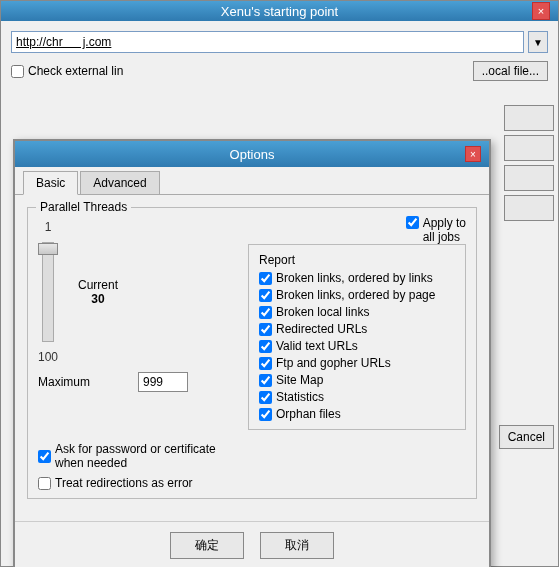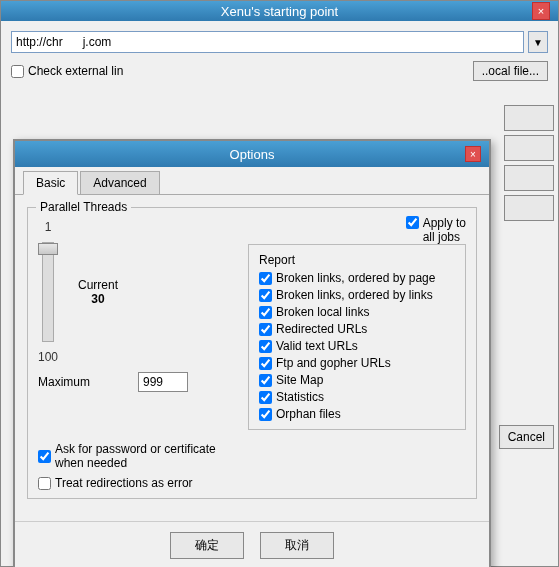--- a/index.html
+++ b/index.html
@@ -71,20 +71,21 @@
       gap: 4px;
     }
 
     .url-input {
       flex: 1;
       height: 22px;
       border: 1px solid #7a9cc4;
       padding: 2px 4px;
       font-size: 12px;
       background: white;
+      text-decoration: underline;
     }
 
     .url-dropdown-btn {
       width: 20px;
       height: 22px;
       border: 1px solid #7a9cc4;
       background: #e8e8e8;
       cursor: pointer;
       display: flex;
       align-items: center;
@@ -434,25 +435,25 @@
                 <input type="checkbox" checked="" style="">
                 <span>Apply to<br>all jobs</span>
               </div>
             </div>
 
             <div class="report-section">
               <div class="report-label-header">Report</div>
               <div class="report-col">
                 <div class="report-item">
                   <input type="checkbox" checked="" style="">
+                  <span>Broken links, ordered by links</span>
+                </div>
+                <div class="report-item">
+                  <input type="checkbox" checked="" style="">
                   <span>Broken links, ordered by page</span>
-                </div>
-                <div class="report-item">
-                  <input type="checkbox" checked="" style="">
-                  <span>Broken links, ordered by links</span>
                 </div>
                 <div class="report-item">
                   <input type="checkbox" checked="" style="">
                   <span>Broken local links</span>
                 </div>
                 <div class="report-item">
                   <input type="checkbox" checked="" style="">
                   <span>Redirected URLs</span>
                 </div>
                 <div class="report-item">

